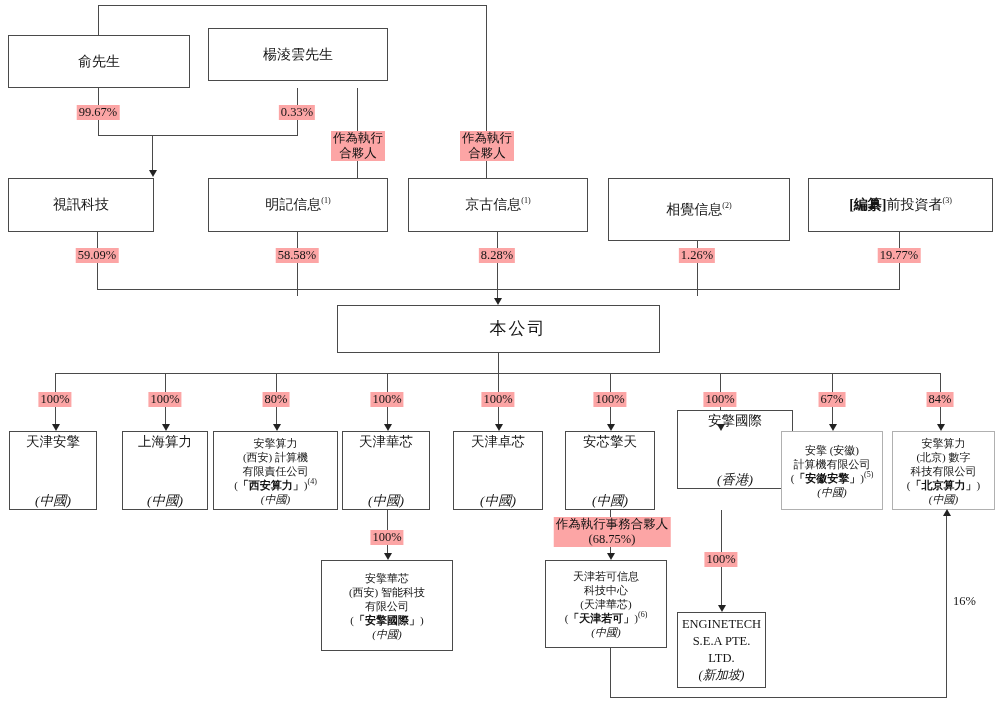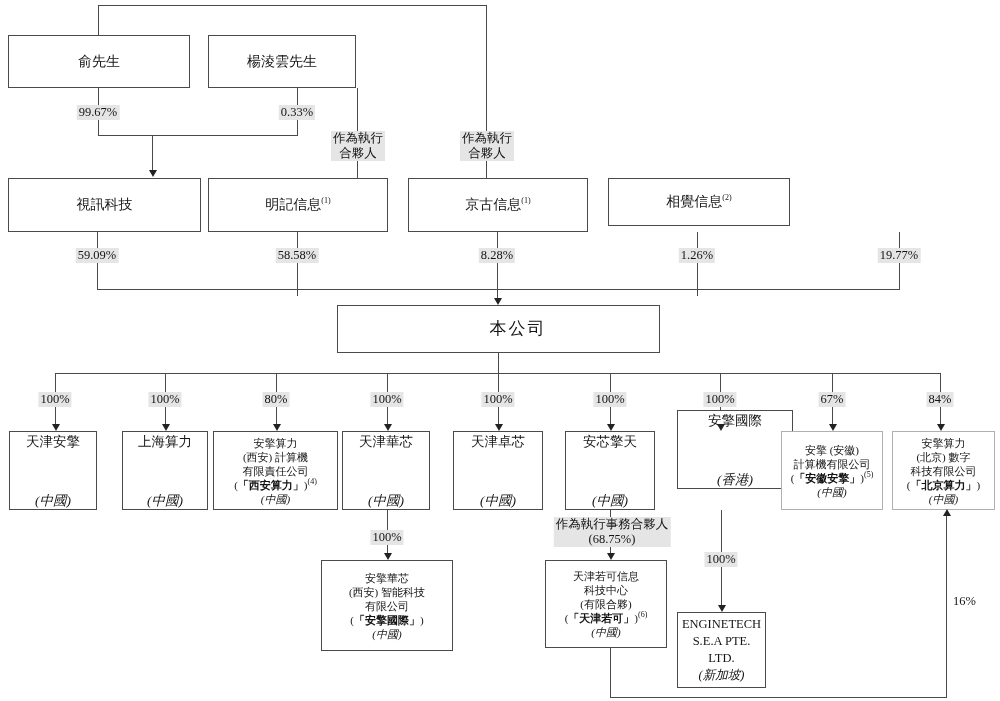--- a/index.html
+++ b/index.html
@@ -15,21 +15,21 @@
   }
   .box.gray{border-color:#b0b0b0;}
   .box.two{font-size:13.5px;line-height:19px;gap:40px;}
   .box.small{font-size:11px;line-height:14px;}
   .box.eng{font-size:12.5px;line-height:17px;}
   .box.company{font-size:17px;letter-spacing:2px;padding-left:39px;}
   .it{font-style:italic;}
   b{font-weight:bold;}
   .sup{font-size:8px;vertical-align:super;line-height:0;}
   .lbl{
-    position:absolute;transform:translateX(-50%);background:#e5e5e5;padding:0 2px;
+    position:absolute;transform:translateX(-50%);background:#fca5a5;padding:0 2px;
     font-size:12.5px;line-height:15px;white-space:nowrap;text-align:center;z-index:3;
   }
   .lblr{position:absolute;font-size:12.5px;line-height:15px;white-space:nowrap;z-index:3;}
   .ad{position:absolute;transform:translateX(-50%);width:0;height:0;z-index:2;
       border-left:4.5px solid transparent;border-right:4.5px solid transparent;border-top:7px solid #222;}
   .au{position:absolute;transform:translateX(-50%);width:0;height:0;z-index:2;
       border-left:4.5px solid transparent;border-right:4.5px solid transparent;border-bottom:7px solid #222;}
 </style>
 </head>
 <body>
@@ -120,35 +120,38 @@
   <div class="lbl" style="left:612px;top:517px">
     <div>作為執行事務合夥人</div>
     <div>(68.75%)</div>
   </div>
   <div class="lbl" style="left:721px;top:552px">100%</div>
   <div class="lblr" style="left:953px;top:594px">16%</div>
 
   <div class="box" style="left:8px;top:35px;width:182px;height:53px">
     <div>俞先生</div>
   </div>
-  <div class="box" style="left:208px;top:35px;width:148px;height:53px">
+  <div class="box" style="left:208px;top:28px;width:180px;height:53px">
     <div>楊淩雲先生</div>
   </div>
 
-  <div class="box" style="left:8px;top:178px;width:193px;height:54px">
+  <div class="box" style="left:8px;top:178px;width:146px;height:54px">
     <div>視訊科技</div>
   </div>
   <div class="box" style="left:208px;top:178px;width:180px;height:54px">
     <div><span>明記信息</span><span class="sup">(1)</span></div>
   </div>
   <div class="box" style="left:408px;top:178px;width:180px;height:54px">
     <div><span>京古信息</span><span class="sup">(1)</span></div>
   </div>
-  <div class="box" style="left:608px;top:178px;width:182px;height:48px">
+  <div class="box" style="left:608px;top:178px;width:182px;height:63px">
     <div><span>相覺信息</span><span class="sup">(2)</span></div>
+  </div>
+  <div class="box" style="left:808px;top:178px;width:185px;height:54px">
+    <div><b>[編纂]</b><span>前投資者</span><span class="sup">(3)</span></div>
   </div>
 
   <div class="box company" style="left:337px;top:305px;width:323px;height:48px">
     <div>本公司</div>
   </div>
 
   <div class="box two" style="left:9px;top:431px;width:88px;height:79px">
     <div>天津安擎</div>
     <div class="it">(中國)</div>
   </div>
@@ -196,21 +199,21 @@
   <div class="box small" style="left:321px;top:560px;width:132px;height:91px">
     <div>安擎華芯</div>
     <div>(西安) 智能科技</div>
     <div>有限公司</div>
     <div><span>(</span><b>「安擎國際」</b><span>)</span></div>
     <div class="it">(中國)</div>
   </div>
   <div class="box small" style="left:545px;top:560px;width:122px;height:88px">
     <div>天津若可信息</div>
     <div>科技中心</div>
-    <div>(有限合夥)</div>
+    <div>(天津華芯)</div>
     <div><span>(</span><b>「天津若可」</b><span>)</span><span class="sup">(6)</span></div>
     <div class="it">(中國)</div>
   </div>
   <div class="box eng" style="left:677px;top:612px;width:89px;height:76px">
     <div>ENGINETECH</div>
     <div>S.E.A PTE.</div>
     <div>LTD.</div>
     <div class="it">(新加坡)</div>
   </div>
 

